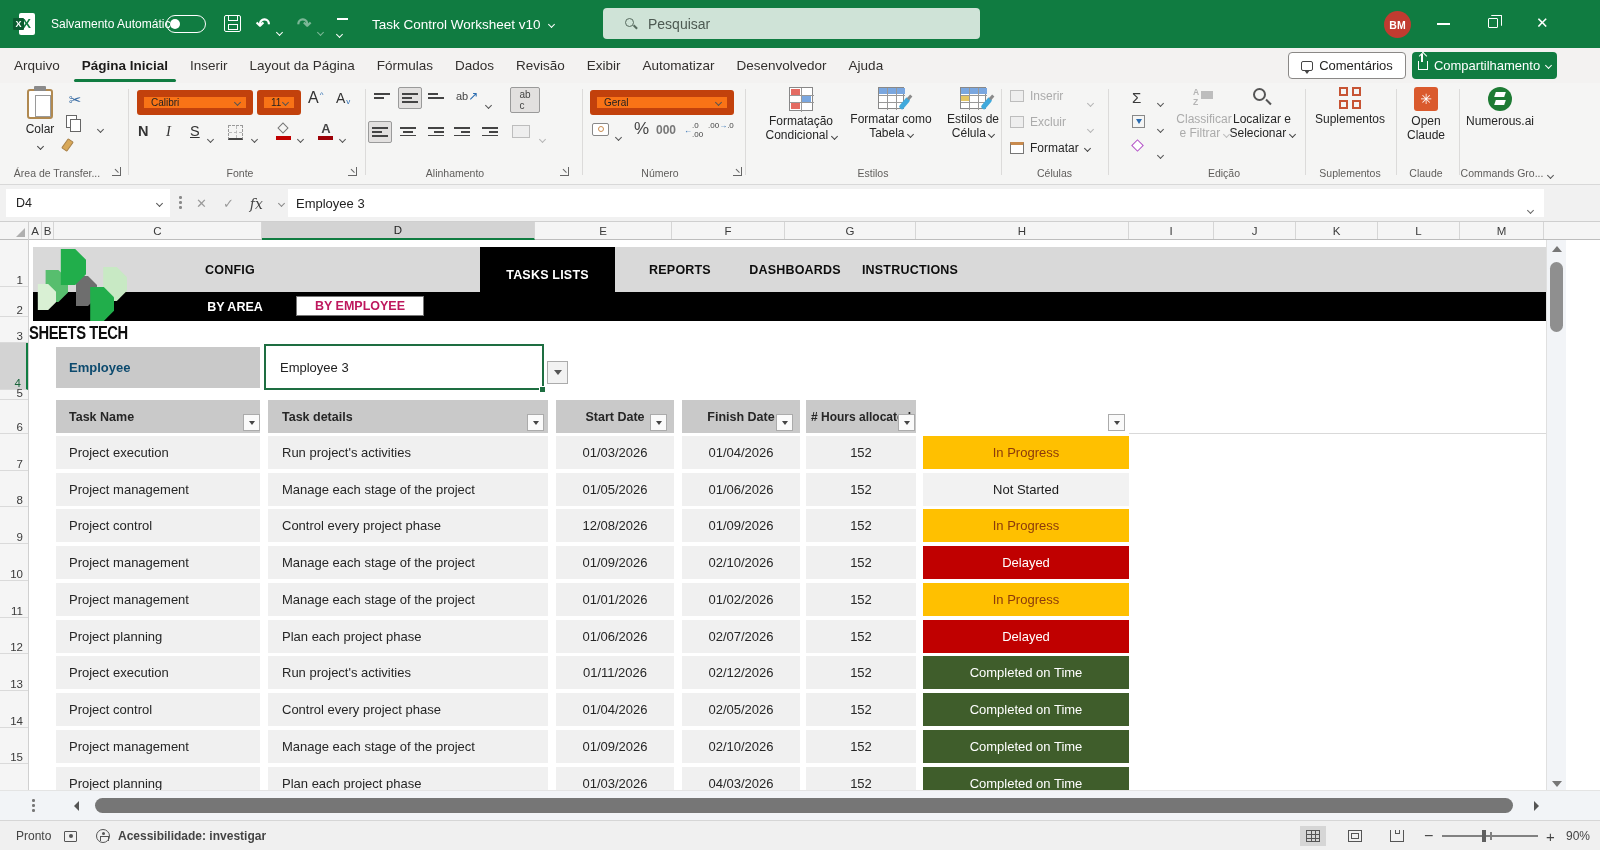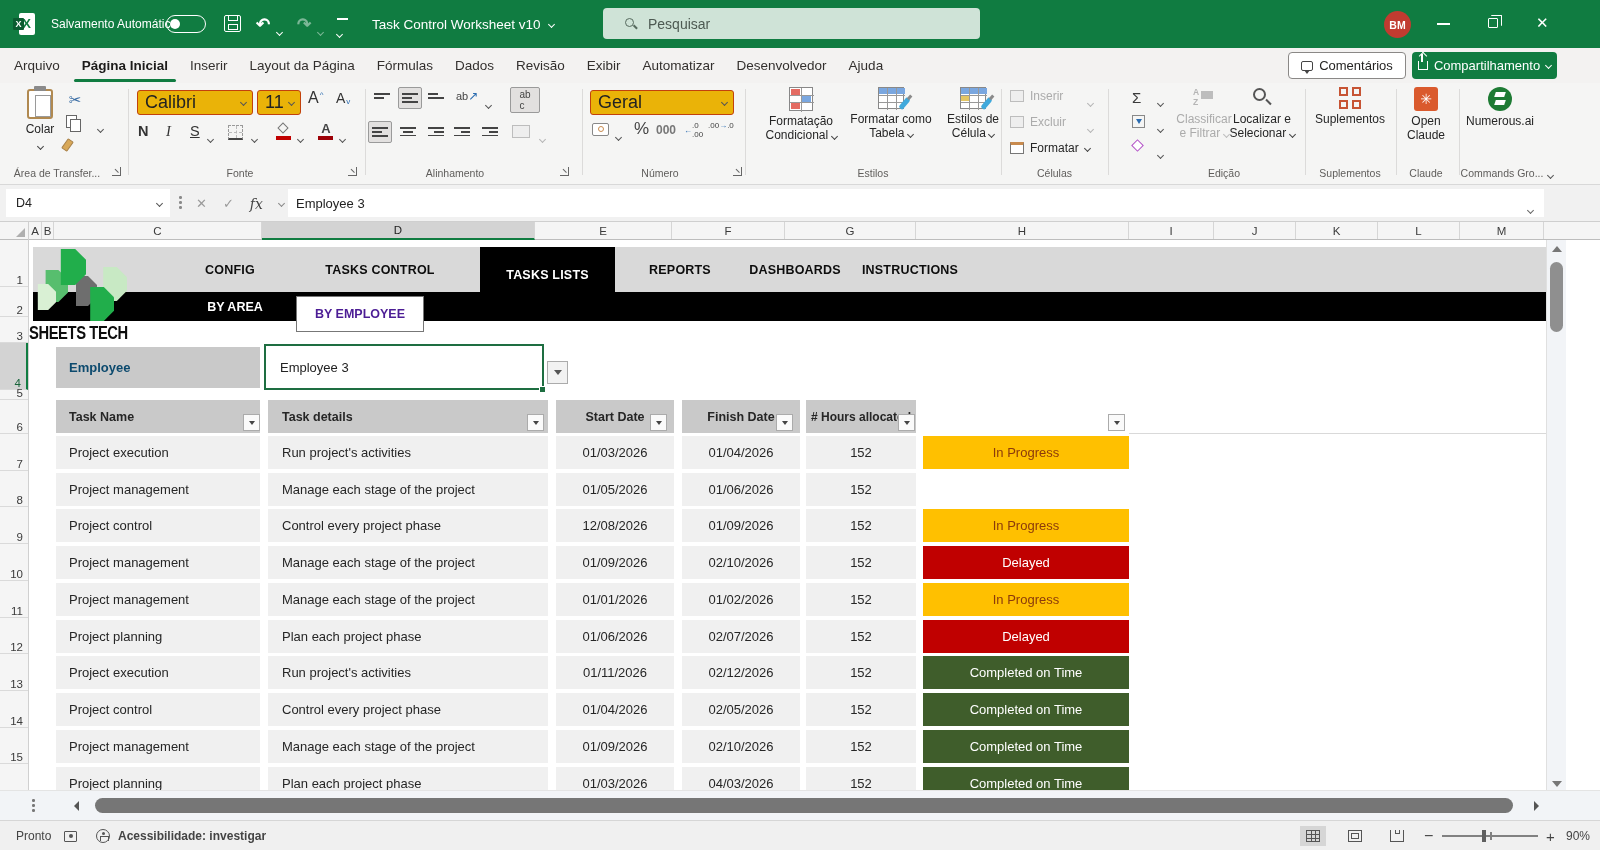--- a/index.html
+++ b/index.html
@@ -52,21 +52,21 @@
   .share-ic:after { content:""; position:absolute; left:0.8px; top:-8px; width:5px; height:5px; border-left:1.4px solid #fff; border-top:1.4px solid #fff; transform:rotate(45deg); }
 
   
   .ribbon { position:absolute; top:83px; left:0; width:1600px; height:102px; background:#F5F5F4; border-bottom:1px solid #D8D8D8; font-size:12px; color:#262626; }
   .gsep { position:absolute; top:6px; height:86px; width:1px; background:#DCDBDA; }
   .glabel { position:absolute; top:84px; font-size:10.5px; color:#5f5d5b; text-align:center; }
   .launcher { position:absolute; top:84px; width:9px; height:9px; border-right:1.2px solid #666; border-bottom:1.2px solid #666; }
   .launcher:before { content:""; position:absolute; right:2px; bottom:2px; width:5px; height:1.2px; background:#666; transform:rotate(45deg); transform-origin:right bottom; }
   .bigbtn { position:absolute; top:4px; text-align:center; color:#262626; }
   .bigbtn .lines { font-size:12px; line-height:14px; margin-top:3px; }
-  .combo { position:absolute; background:#eab308; border:1px solid #c2410c; border-radius:3px; display:flex; align-items:center; font-size:18px; color:#222; }
+  .combo { position:absolute; background:#f97316; border:7px solid #c2410c; border-radius:3px; display:flex; align-items:center; font-size:10px; color:#222; }
   .combo .val { flex:1; padding-left:7px; }
   .combo .chv { margin-right:6px; color:#555; }
   .ribtn { position:absolute; display:flex; align-items:center; justify-content:center; color:#333; }
   .NIS { font-size:14.5px; color:#333; }
   .colorbar { position:absolute; left:0; bottom:-1px; width:15px; height:4px; }
   .alignicon { display:inline-block; }
   .alignicon i { display:block; height:1.6px; background:#444; margin:2.2px 0; }
   .boxsel { border:1px solid #9a9a9a; background:#e2e0df; border-radius:2px; }
   .grid-ic { position:relative; background:#fff; border:1px solid #888; }
   .grid-ic .cell { position:absolute; }
@@ -98,21 +98,21 @@
   .sheetview { position:absolute; top:240px; left:0; width:1546px; height:550px; background:#fff; overflow:hidden; }
   .rowhdr { position:absolute; left:0; top:0; width:29px; height:550px; border-right:1px solid #D0D0D0; background:#F5F5F5; }
   .rownum { position:absolute; left:0; width:28px; text-align:right; padding-right:5px; font-size:11.5px; color:#3b3b3b; border-bottom:1px solid #DADADA; display:flex; align-items:flex-end; justify-content:flex-end; }
   .rownum.sel { background:#D3D3D3; color:#17643A; border-right:2px solid #107C41; }
 
   .band-gray { position:absolute; left:33px; top:7px; width:1513px; height:45px; background:#D9D9D9; }
   .band-black { position:absolute; left:33px; top:52px; width:1513px; height:29px; background:#000; }
   .sheettab { position:absolute; top:7px; height:45px; display:flex; align-items:center; justify-content:center; font-weight:bold; font-size:12.5px; color:#0d0d0d; letter-spacing:.2px; }
   .sheettab.active { background:#000; color:#fff; top:7px; height:56px; }
   .subtab { position:absolute; top:52px; height:29px; display:flex; align-items:center; justify-content:center; font-weight:bold; font-size:12.5px; color:#fff; }
-  .subtab.active { background:#fff; color:#4c1d95; top:56px; height:36px; border:1px solid #777; }
+  .subtab.active { background:#fff; color:#be185d; top:56px; height:20px; border:1px solid #777; }
   .hex { position:absolute; clip-path:polygon(30% 0,70% 0,100% 30%,100% 70%,70% 100%,30% 100%); }
   .brand { position:absolute; left:29px; top:83px; font-size:18px; font-weight:bold; color:#0d0d0d; transform:scaleX(.82); transform-origin:left; letter-spacing:-0.5px; white-space:nowrap; }
 
   .emp-label { position:absolute; left:56px; top:107px; width:204px; height:41px; background:#C9C9C9; display:flex; align-items:center; padding-left:13px; font-size:13px; font-weight:bold; color:#0c4a6e; }
   .emp-value { position:absolute; left:264px; top:104px; width:280px; height:46px; background:#fff; border:2px solid #1E6E41; display:flex; align-items:center; padding-left:14px; font-size:13px; color:#222; }
   .emp-handle { position:absolute; left:539px; top:146px; width:7px; height:7px; background:#1E6E41; border:1px solid #fff; }
   .emp-drop { position:absolute; left:547px; top:121px; width:21px; height:23px; background:#F2F2F2; border:1px solid #ABABAB; display:flex; align-items:center; justify-content:center; }
   .tri-dn { width:0; height:0; border-left:4px solid transparent; border-right:4px solid transparent; border-top:5px solid #555; }
 
   .th { position:absolute; top:160px; height:33px; background:#C9C9C9; font-weight:bold; font-size:12.5px; color:#262626; display:flex; align-items:center; }
@@ -518,21 +518,20 @@
     <div class="collet" style="left:1296px; width:82px;">K</div>
     <div class="collet" style="left:1378px; width:82px;">L</div>
     <div class="collet" style="left:1460px; width:84px;">M</div>
   </div>
 
   <div class="sheetview">
 
     <div class="band-gray"></div>
     <div class="band-black"></div>
     <div class="sheettab" style="left:180px; width:100px;">CONFIG</div>
-    <div class="sheettab" style="left:310px; width:140px;">TASKS CONTROL</div>
     <div class="sheettab active" style="left:480px; width:135px;">TASKS LISTS</div>
     <div class="sheettab" style="left:635px; width:90px;">REPORTS</div>
     <div class="sheettab" style="left:740px; width:110px;">DASHBOARDS</div>
     <div class="sheettab" style="left:855px; width:110px;">INSTRUCTIONS</div>
     <div class="subtab" style="left:185px; width:100px;">BY AREA</div>
     <div class="subtab active" style="left:296px; width:128px;">BY EMPLOYEE</div>
 
     <div>
       <div class="hex" style="left:93px; top:27px; width:34px; height:34px; background:#C8E9C4;"></div>
       <div class="hex" style="left:67px; top:36px; width:30px; height:30px; background:#6E6E6E;"></div>
@@ -582,20 +581,21 @@
       <div class="tc finish">01/04/2026</div>
       <div class="tc hours">152</div>
       <div class="tc status" data-status="inprogress">In Progress</div>
     </div>
     <div class="trow" style="top:230.7px;">
       <div class="tc name">Project management</div>
       <div class="tc det">Manage each stage of the project</div>
       <div class="tc start">01/05/2026</div>
       <div class="tc finish">01/06/2026</div>
       <div class="tc hours">152</div>
+      <div class="tc status" data-status="notstarted">Not Started</div>
     </div>
     <div class="trow" style="top:267.4px;">
       <div class="tc name">Project control</div>
       <div class="tc det">Control every project phase</div>
       <div class="tc start">12/08/2026</div>
       <div class="tc finish">01/09/2026</div>
       <div class="tc hours">152</div>
       <div class="tc status" data-status="inprogress">In Progress</div>
     </div>
     <div class="trow" style="top:304.2px;">

